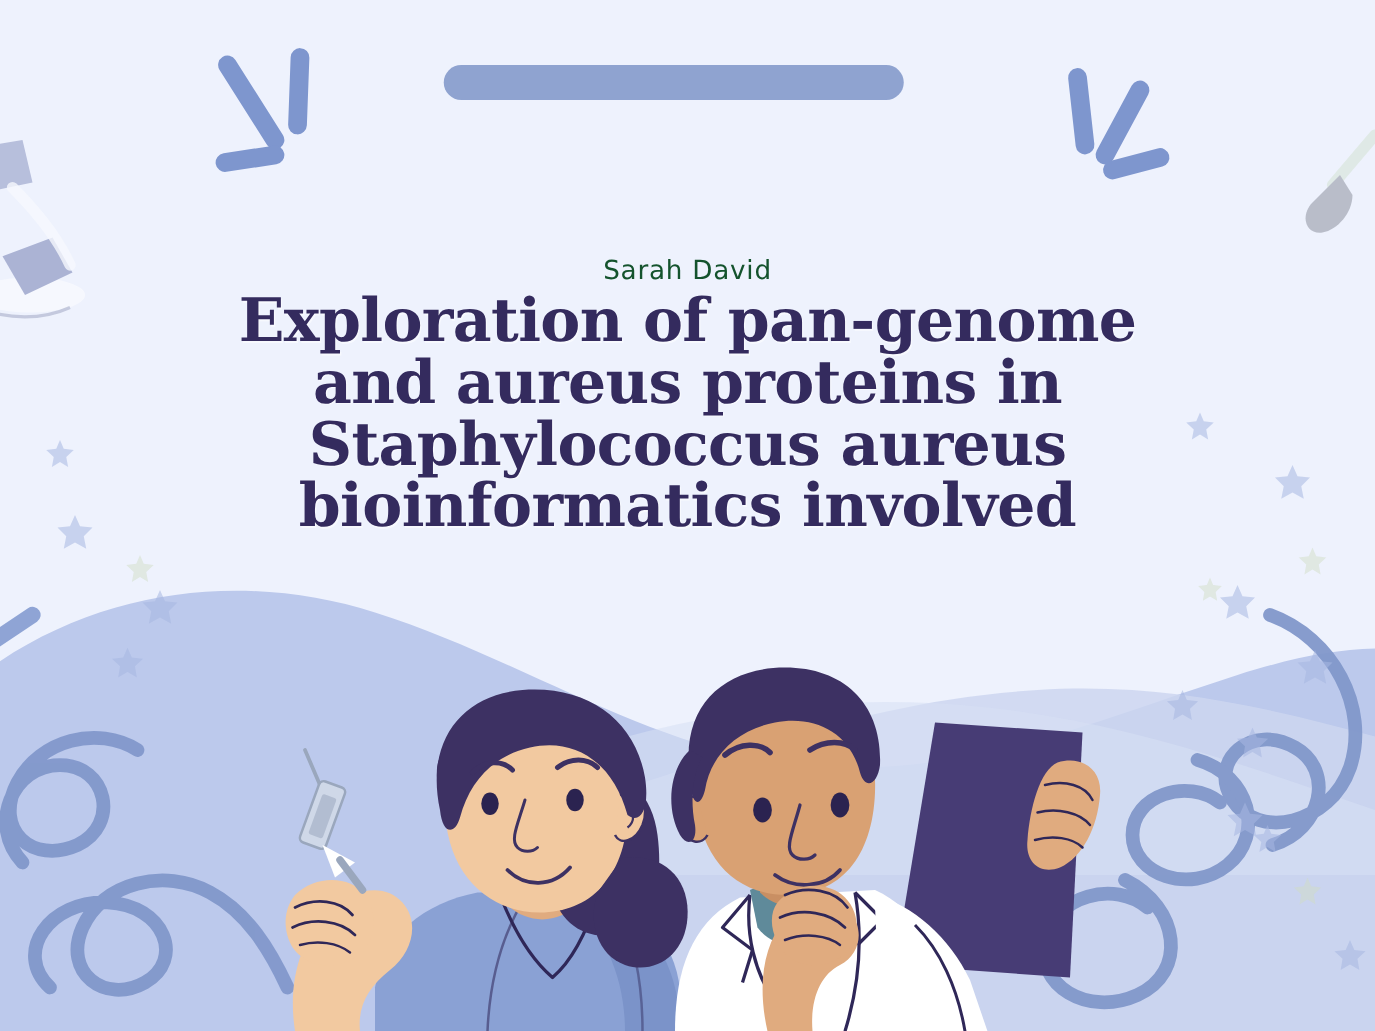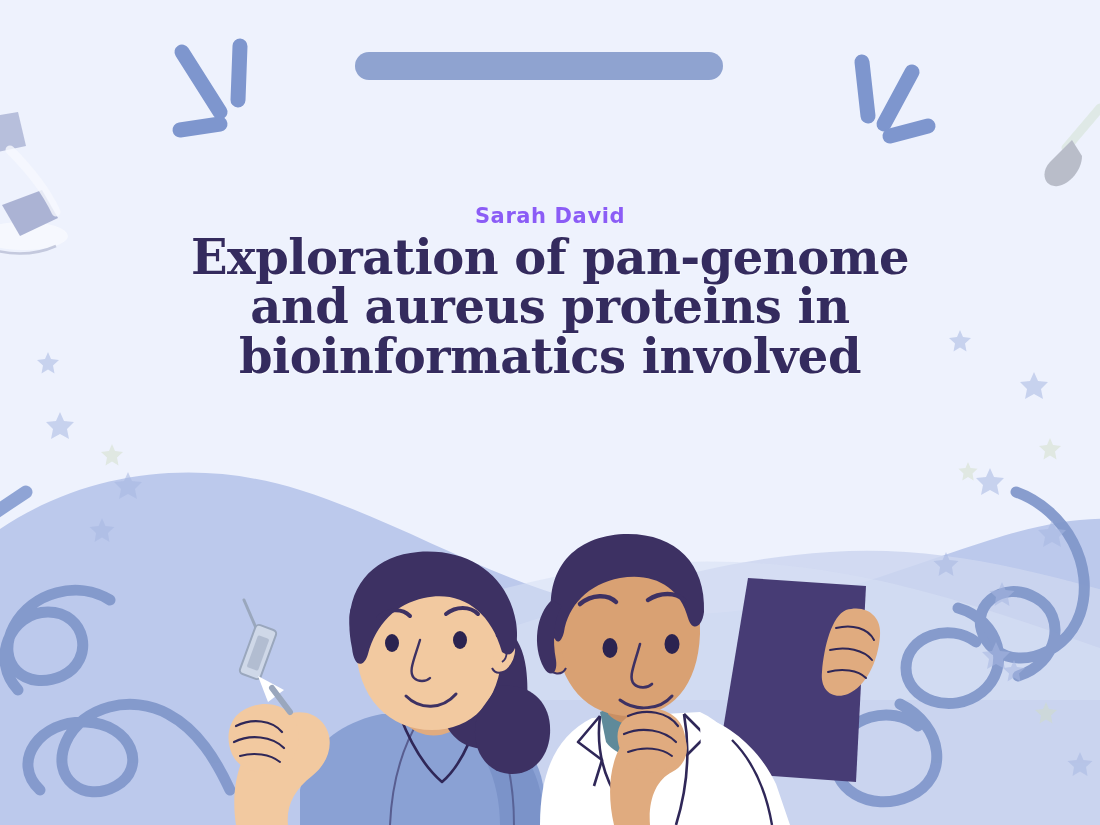--- a/index.html
+++ b/index.html
@@ -15,22 +15,22 @@
   .layer{position:absolute;left:0;top:0;width:1100px;height:825px;}
   .layer svg{display:block;width:1100px;height:825px;}
 
   
   #text-block{
     position:absolute;left:0;top:206px;width:1100px;
     text-align:center;z-index:40;pointer-events:none;
   }
   #byline{
     font-family:"DejaVu Sans", sans-serif;
-    font-size:21px;font-weight:700;letter-spacing:.6px;
-    color:#8b5cf6;line-height:1;margin:0 0 6px 0;
+    font-size:21px;font-weight:400;letter-spacing:.6px;
+    color:#14532d;line-height:1;margin:0 0 6px 0;
   }
   #title{
     font-family:"DejaVu Serif", serif;
     font-size:48px;font-weight:700;
     letter-spacing:-.5px;
     color:#342b5e;
     line-height:1.03;
     margin:0 auto;width:760px;
     text-shadow:1px 1px 0 rgba(255,255,255,.55);
   }
@@ -155,20 +155,21 @@
         </g>
       </g>
     </svg>
   </div>
 
   <div id="text-block">
     <div id="byline">Sarah David</div>
     <div id="title">
       <span class="tl">Exploration of pan-genome</span>
       <span class="tl">and aureus proteins in</span>
+      <span class="tl">Staphylococcus aureus</span>
       <span class="tl">bioinformatics involved</span>
     </div>
   </div>
 
   <div class="layer" style="z-index:60">
     <svg viewBox="0 0 1100 825" xmlns="http://www.w3.org/2000/svg">
 
       <g>
 
         <path d="M 300 825 L 300 790

